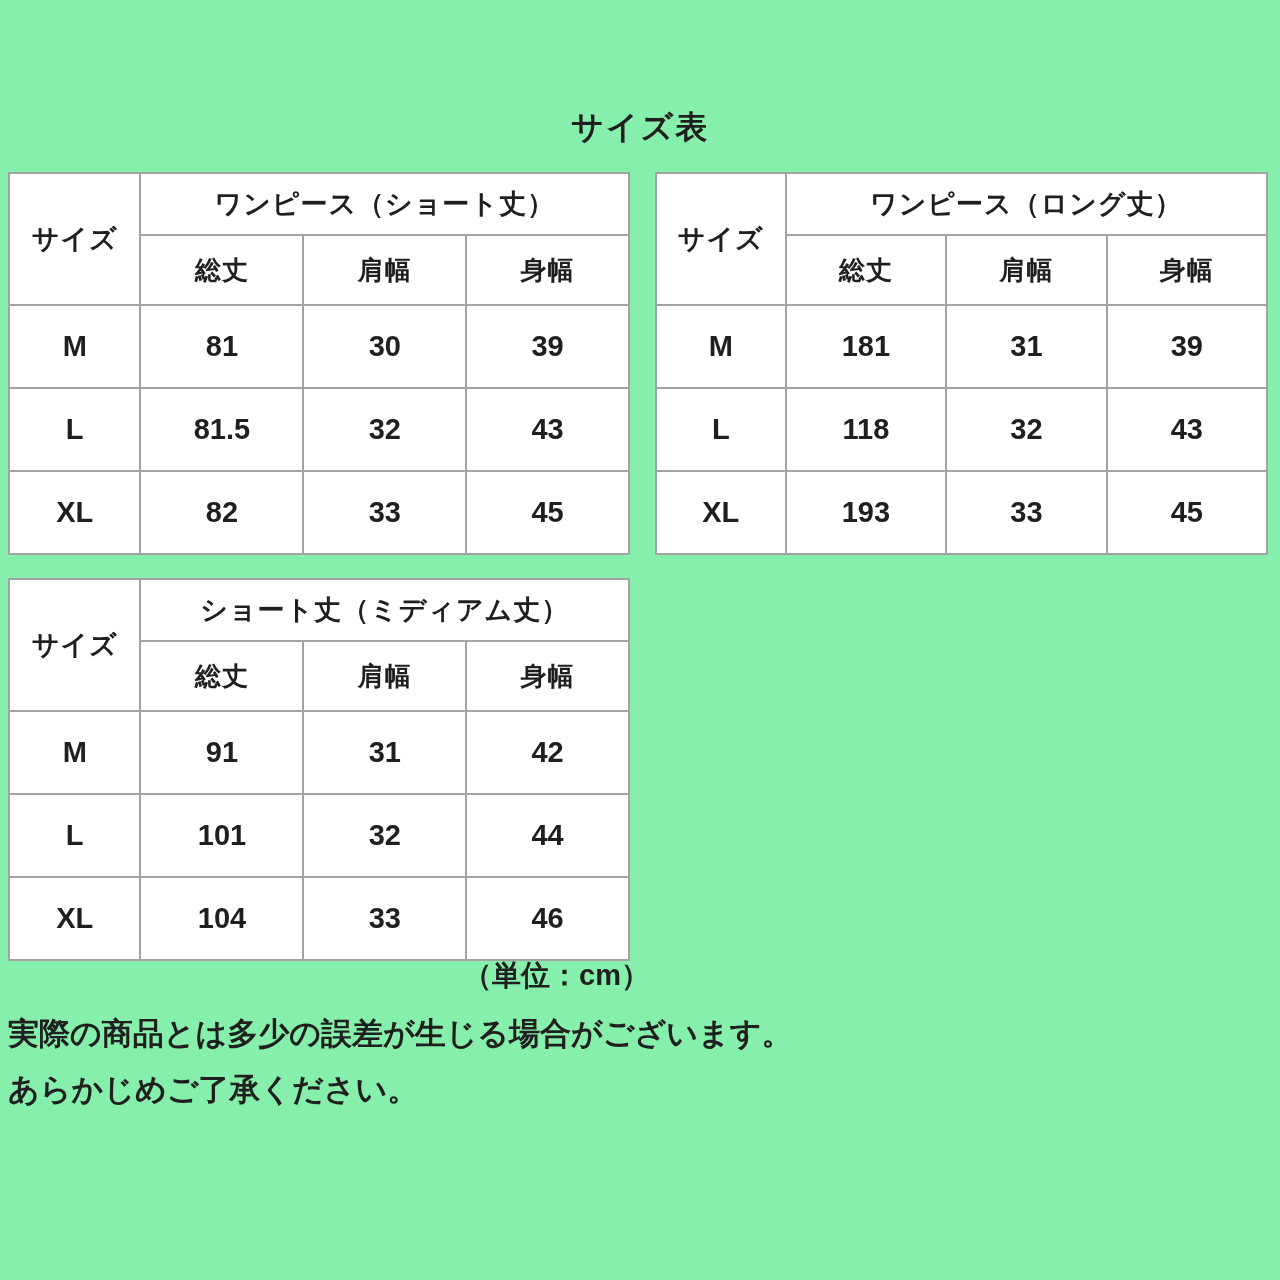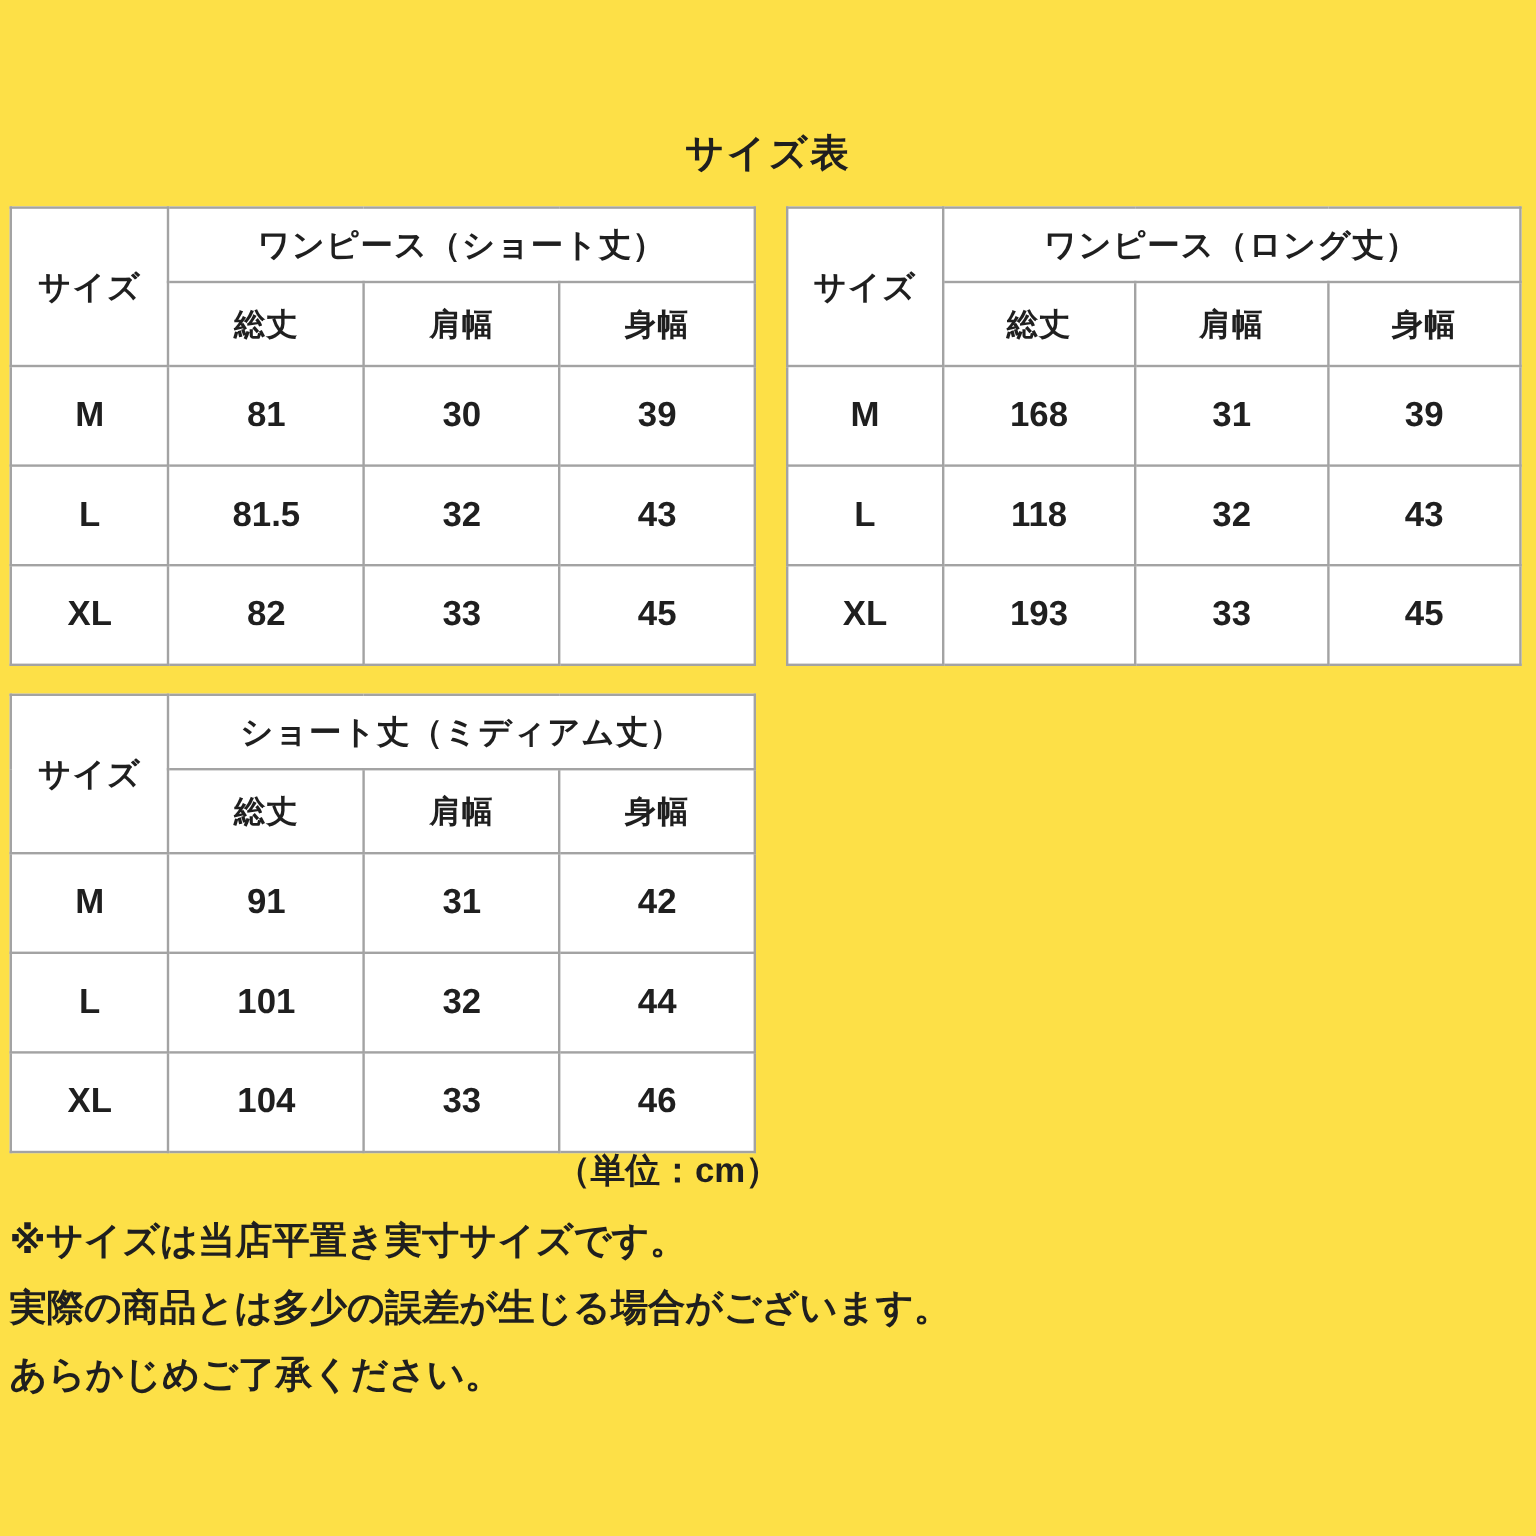--- a/index.html
+++ b/index.html
@@ -10,21 +10,21 @@
   body {
     width: 1280px;
     height: 1280px;
     font-family: "Liberation Sans", "DejaVu Sans", sans-serif;
     color: #1f1f1f;
   }
   .page {
     position: relative;
     width: 1280px;
     height: 1280px;
-    background: #fde047;
+    background: #86efac;
     overflow: hidden;
   }
   .title {
     position: absolute;
     top: 106px;
     left: 0;
     width: 100%;
     text-align: center;
     font-size: 32px;
     font-weight: bold;
@@ -127,21 +127,21 @@
         <td class="size-head" rowspan="2">サイズ</td>
         <td class="group-cell" colspan="3">ワンピース（ロング丈）</td>
       </tr>
       <tr class="sub-row">
         <td>総丈</td>
         <td>肩幅</td>
         <td>身幅</td>
       </tr>
       <tr class="data-row">
         <td>M</td>
-        <td>168</td>
+        <td>181</td>
         <td>31</td>
         <td>39</td>
       </tr>
       <tr class="data-row">
         <td>L</td>
         <td>118</td>
         <td>32</td>
         <td>43</td>
       </tr>
       <tr class="data-row">
@@ -187,18 +187,17 @@
         <td>104</td>
         <td>33</td>
         <td>46</td>
       </tr>
     </tbody>
   </table>
 
   <div class="unit-label">（単位：cm）</div>
 
   <div class="footnotes">
-    <div>※サイズは当店平置き実寸サイズです。</div>
     <div>実際の商品とは多少の誤差が生じる場合がございます。</div>
     <div>あらかじめご了承ください。</div>
   </div>
 
 </div>
 
 </body></html>

